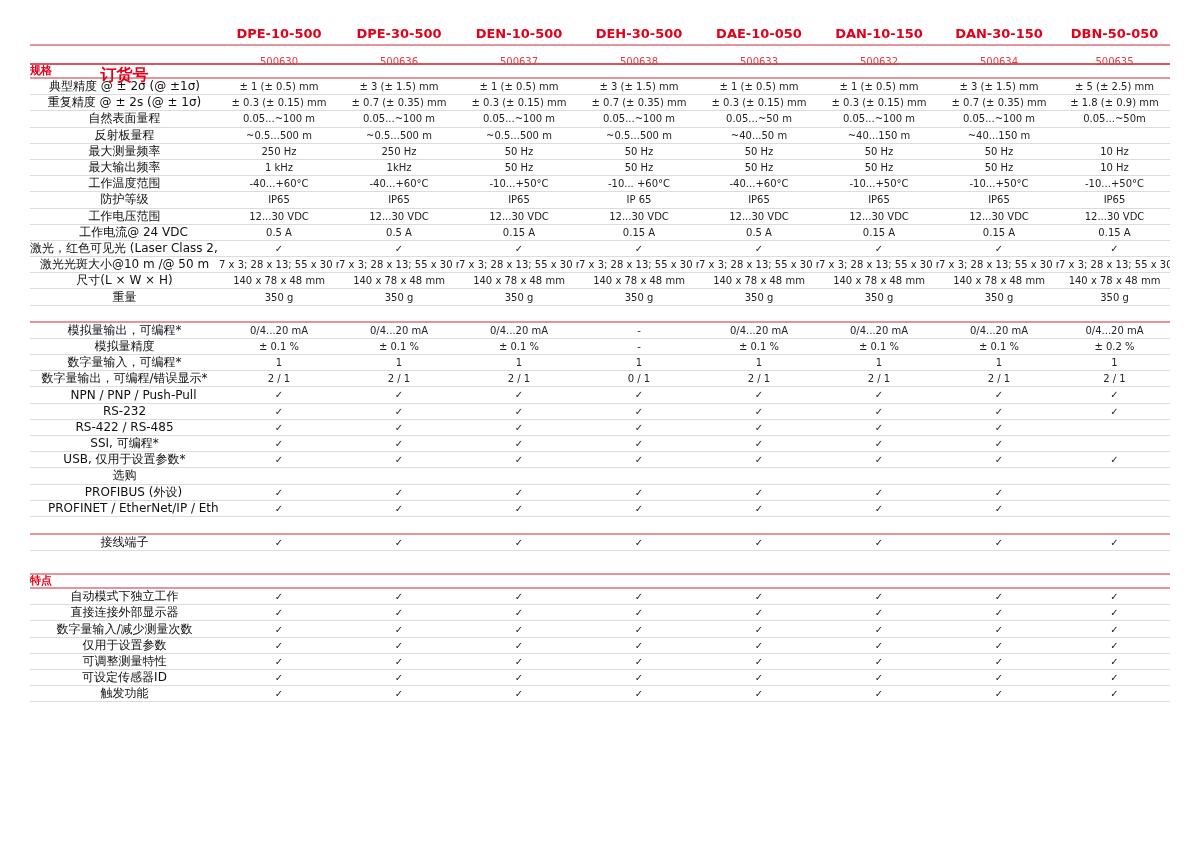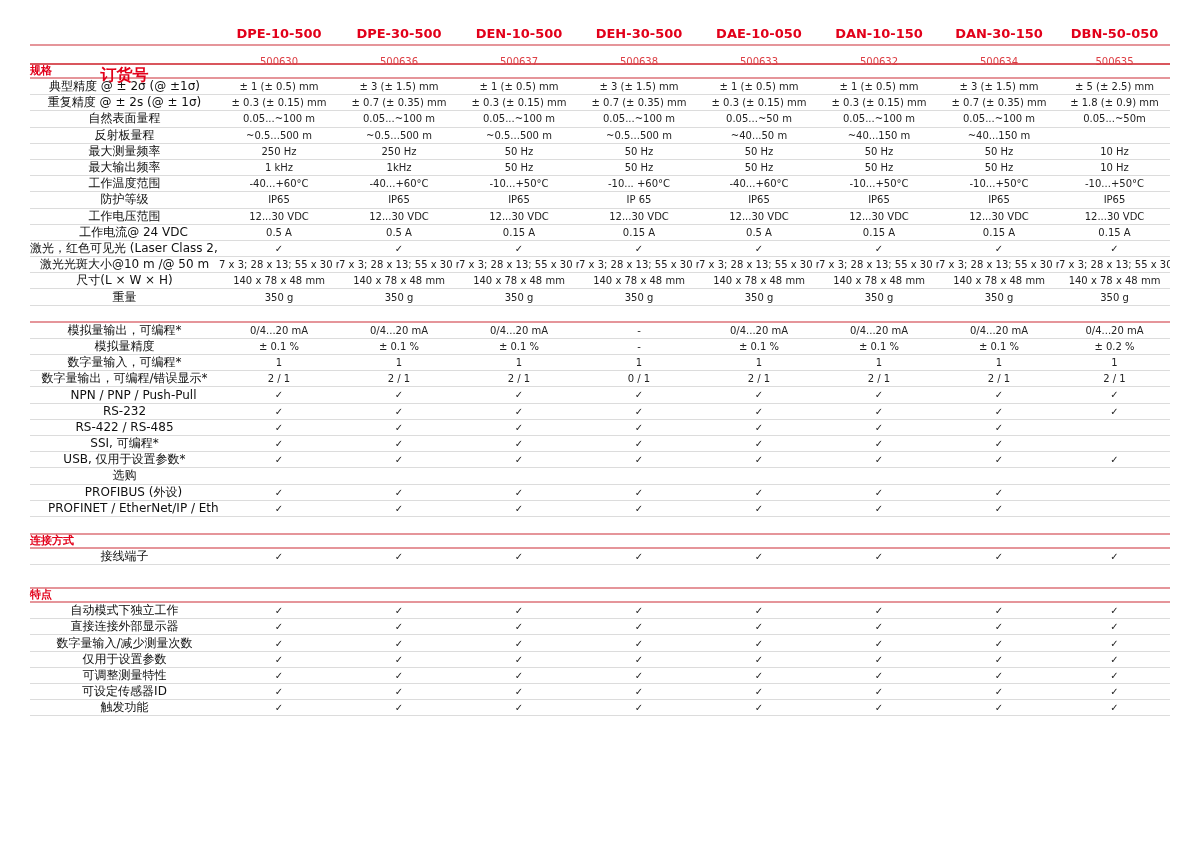--- a/index.html
+++ b/index.html
@@ -359,21 +359,20 @@
             <div class="cell check">✓</div>
             <div class="cell check">✓</div>
             <div class="cell check">✓</div>
             <div class="cell check">✓</div>
             <div class="cell check">✓</div>
             <div class="cell check">✓</div>
             <div class="cell val"></div>
           </div>
         </div>
         <div class="section" id="sec-connection">
-          <div class="sec-title">连接方式</div>
           <div class="grid row">
             <div class="cell label">接线端子</div>
             <div class="cell check">✓</div>
             <div class="cell check">✓</div>
             <div class="cell check">✓</div>
             <div class="cell check">✓</div>
             <div class="cell check">✓</div>
             <div class="cell check">✓</div>
             <div class="cell check">✓</div>
             <div class="cell check">✓</div>

